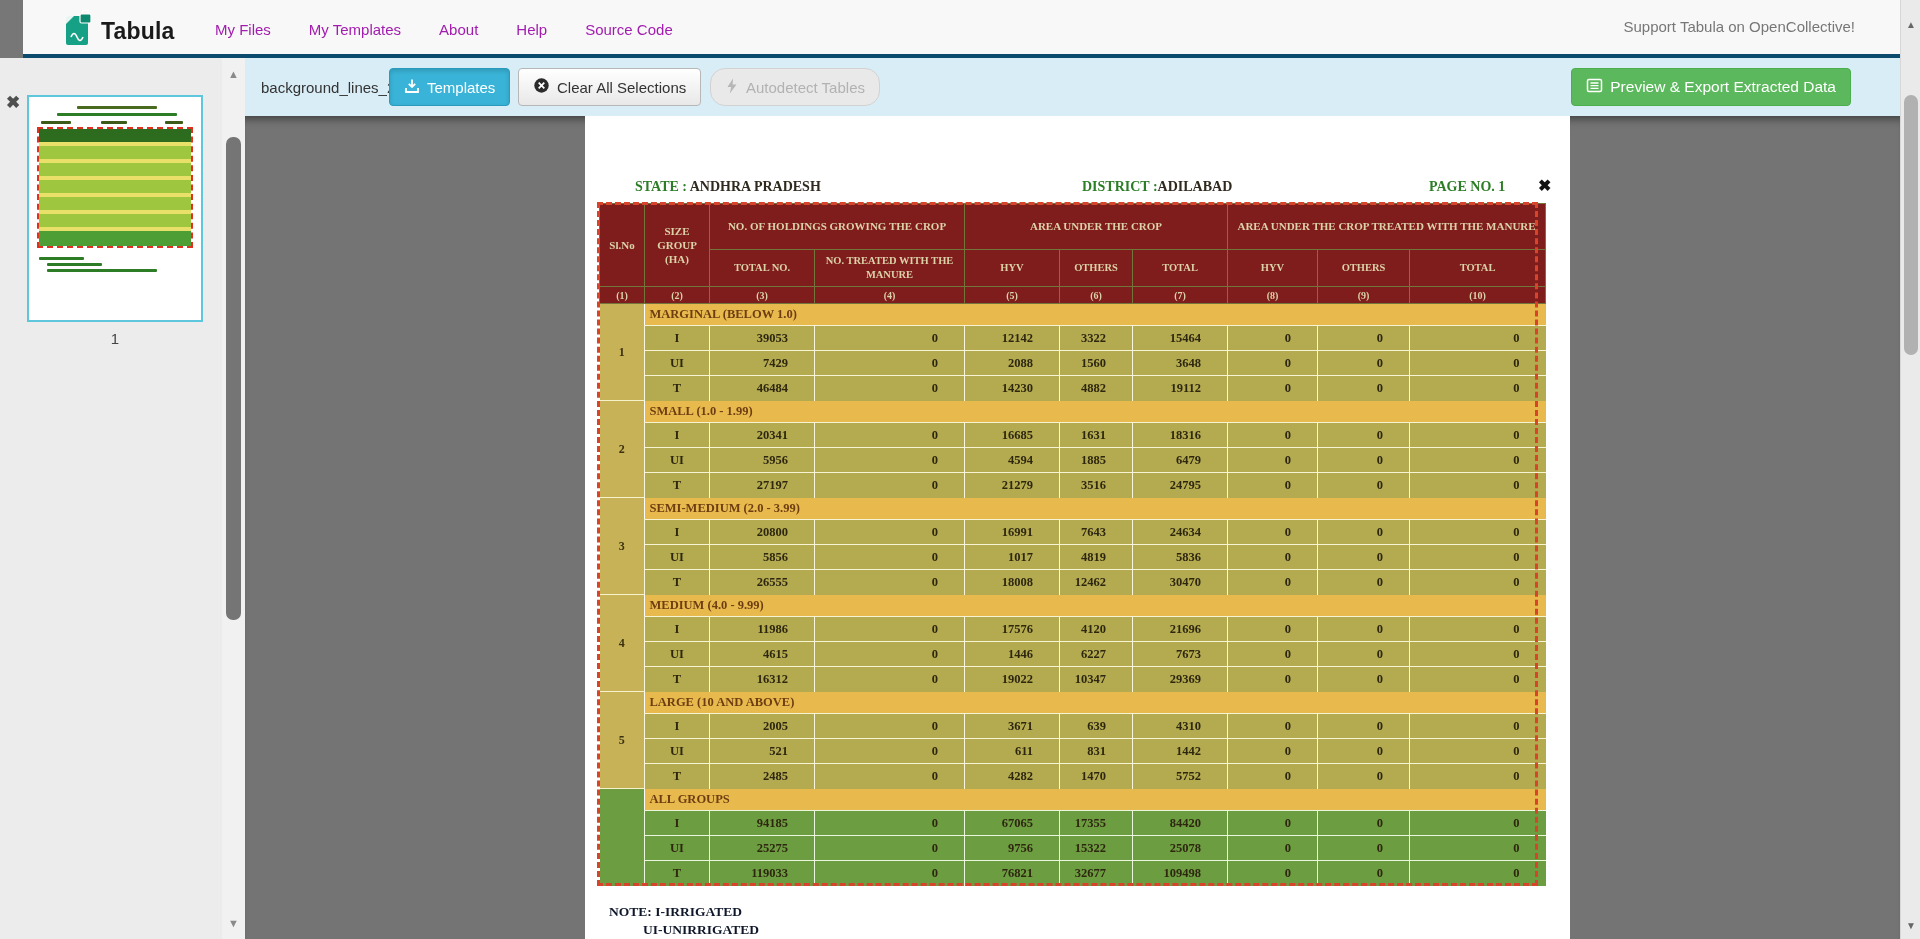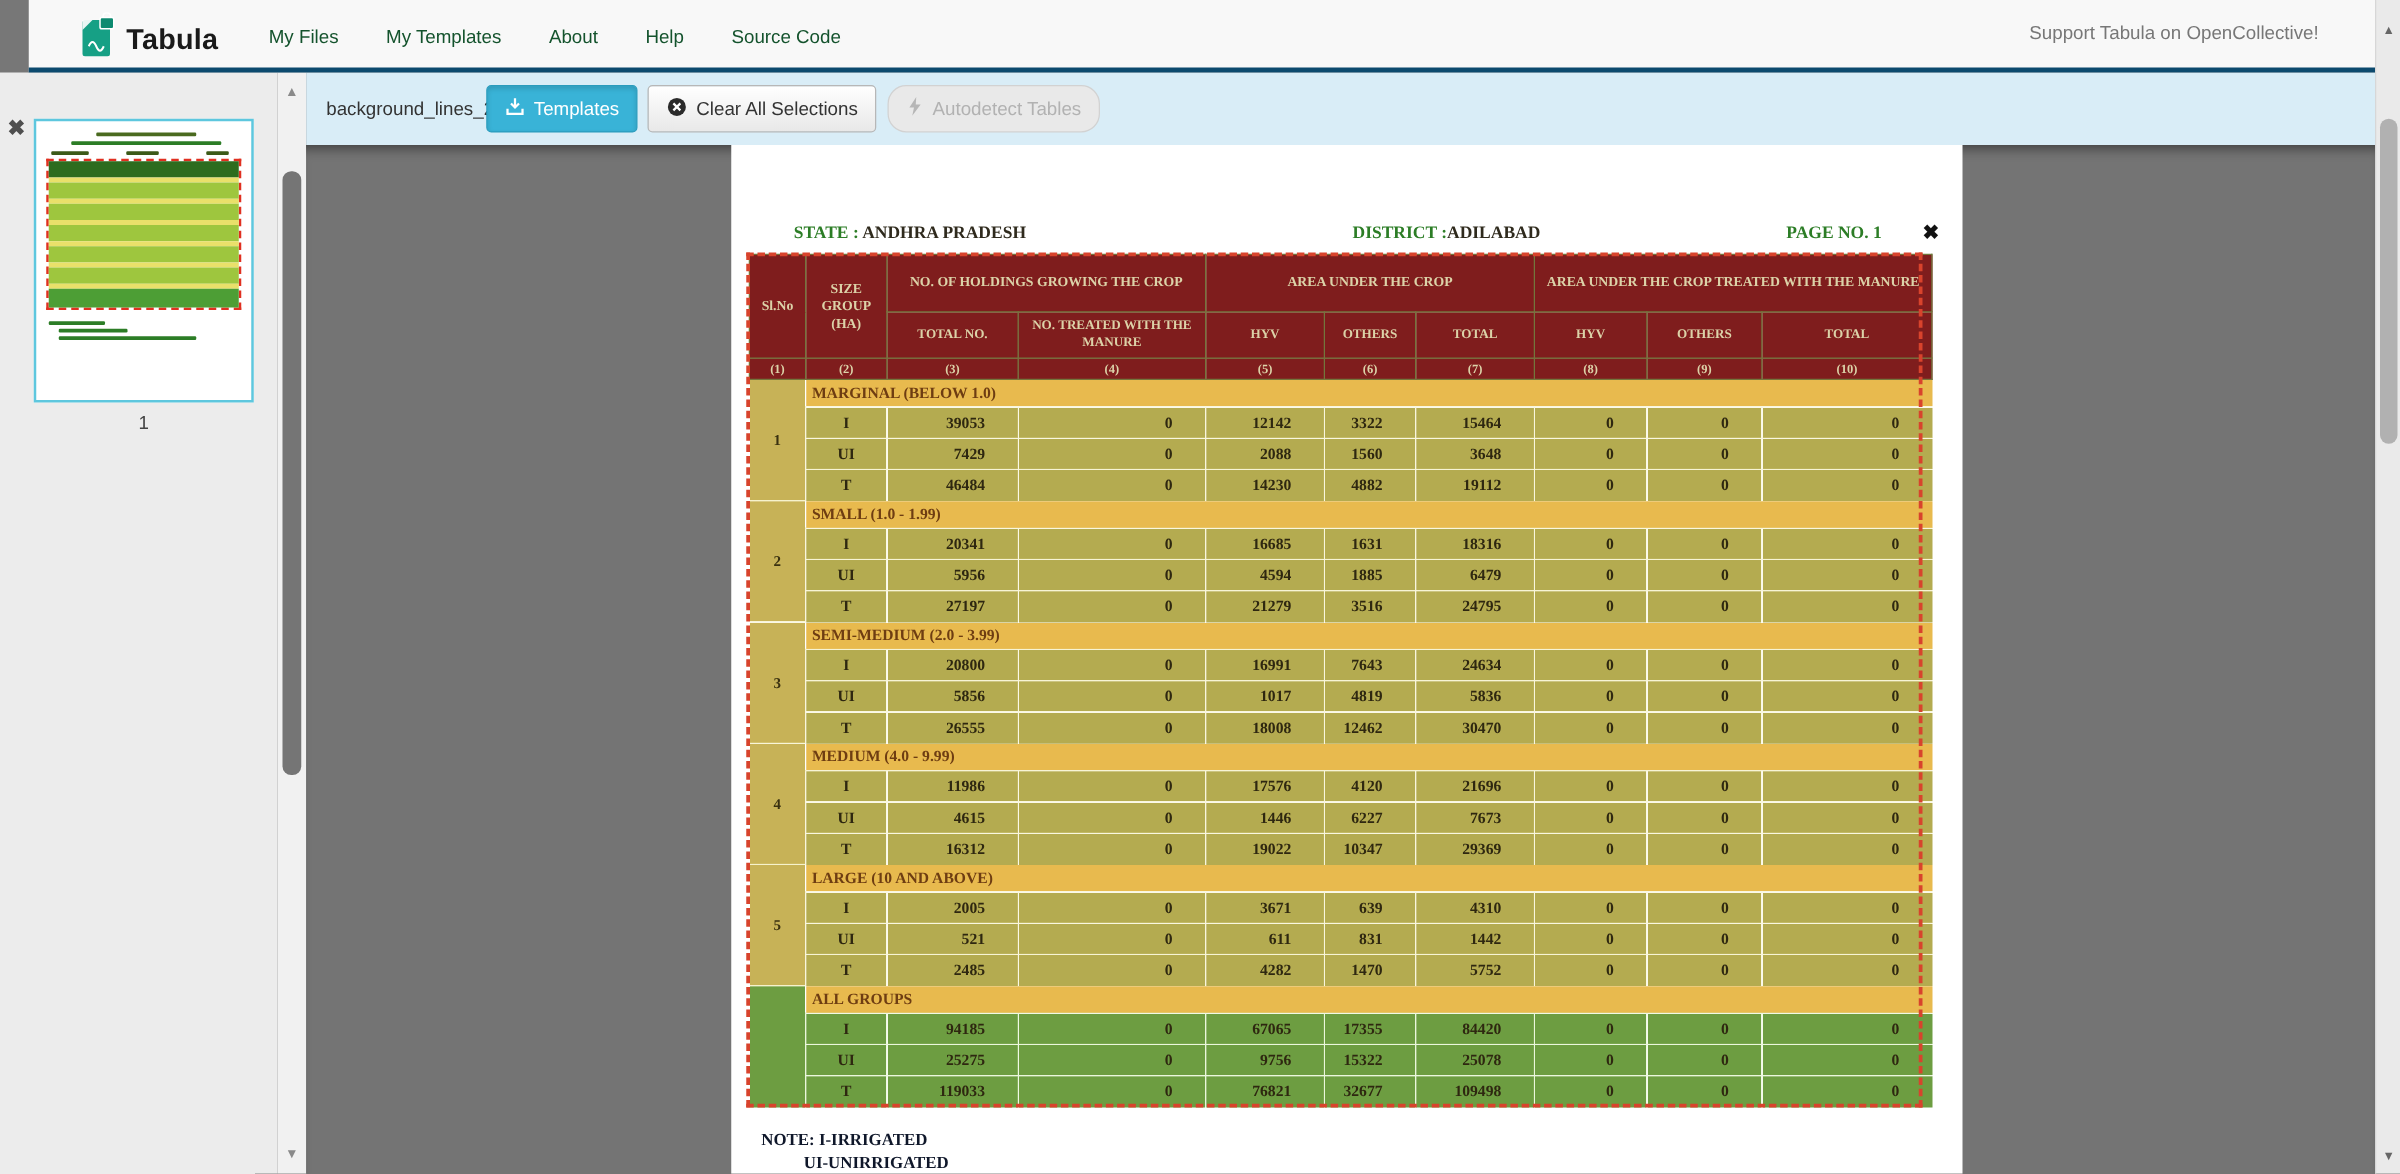--- a/index.html
+++ b/index.html
@@ -6,21 +6,21 @@
   html,body { width:1920px; height:939px; overflow:hidden; background:#777;
               font-family:"Liberation Sans", sans-serif; }
   body { position:relative; }
 
   
   .navbar { position:absolute; left:0; top:0; width:1920px; height:58px;
             background:#f8f8f8; border-bottom:4px solid #0c4a6e; z-index:5;margin-left:23px; }
   .brand { position:absolute; left:40px; top:10px; display:flex; align-items:center; gap:8px; cursor:pointer; }
   .brand-name { font-size:23px; font-weight:bold; color:#1a1a1a; letter-spacing:.2px; }
   .nav-menu { position:absolute; left:192px; top:0; height:58px; display:flex; align-items:center; gap:38px; }
-  .nav-menu a { color:#14532d; font-size:15px; text-decoration:none; }
+  .nav-menu a { color:#a21caf; font-size:15px; text-decoration:none; }
   .support { position:absolute; right:88px; top:0; height:52px; display:flex; align-items:center;
              color:#777; font-size:15px; text-decoration:none; }
 
   
   .sidebar { position:absolute; left:0; top:58px; width:222px; height:881px; background:#ececec; }
   .thumb-close { position:absolute; left:6px; top:36px; font-size:17px; font-weight:bold;
                  color:#4f4f4f; cursor:pointer; line-height:1; }
   .thumb { position:absolute; left:27px; top:37px; width:176px; height:227px; background:#fff;
            border:2px solid #5ec7de; cursor:pointer; }
   .page-num { position:absolute; left:27px; top:272px; width:176px; text-align:center;
@@ -192,20 +192,29 @@
 
     <button class="btn btn-autodetect" aria-disabled="true">
       <span>
         <svg width="14" height="16" viewBox="0 0 14 16">
           <polygon points="8,0.5 2.5,9 6.2,9 4.8,15.5 11.5,6.5 7.6,6.5" fill="#b6b6b6"></polygon>
         </svg>
       </span>
       <span>Autodetect Tables</span>
     </button>
 
+    <button class="btn btn-export">
+      <span>
+        <svg width="17" height="17" viewBox="0 0 17 17">
+          <rect x="1.5" y="2.5" width="14" height="12" rx="1.5" stroke="#fff" stroke-width="1.5" fill="none"></rect>
+          <path d="M4.5 6 h8 M4.5 8.7 h8 M4.5 11.4 h8" stroke="#fff" stroke-width="1.3"></path>
+        </svg>
+      </span>
+      <span>Preview &amp; Export Extracted Data</span>
+    </button>
   </div>
 
   <div class="canvas">
     <div class="pdf-page">
 
       <div class="meta">
         <span class="meta-state">
           <span class="lbl">STATE :</span>
           <span>ANDHRA PRADESH</span>
         </span>

